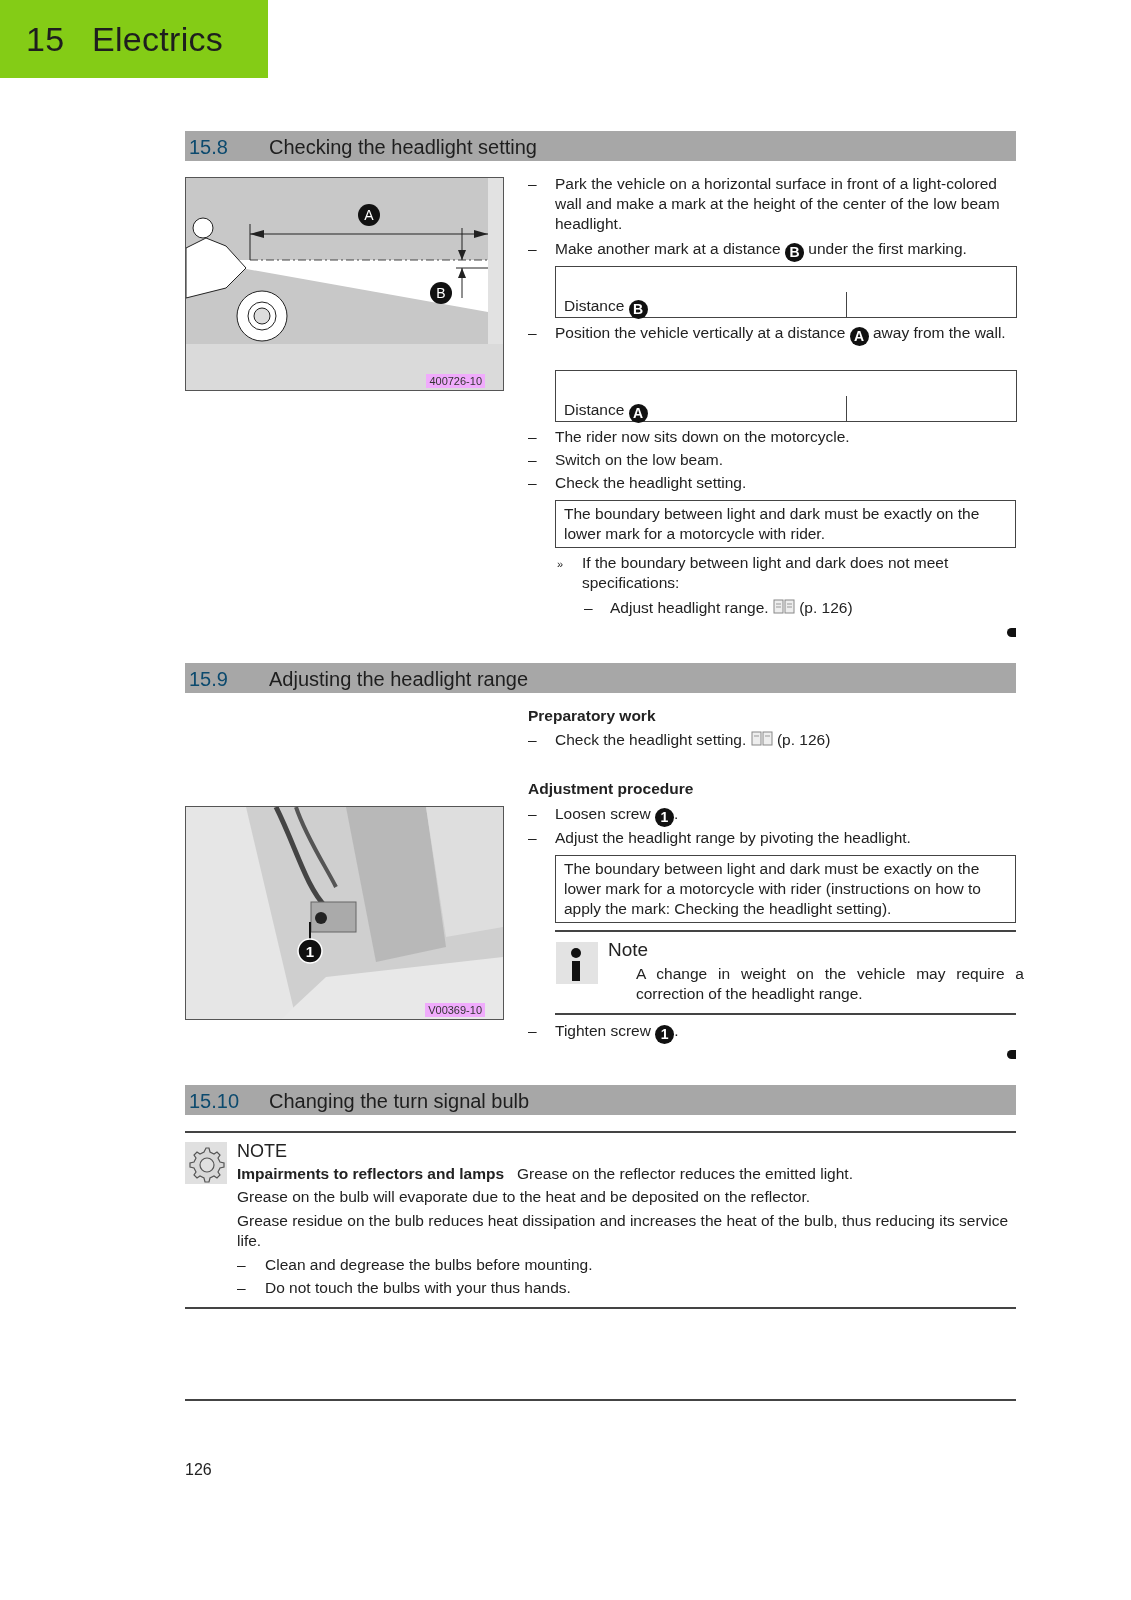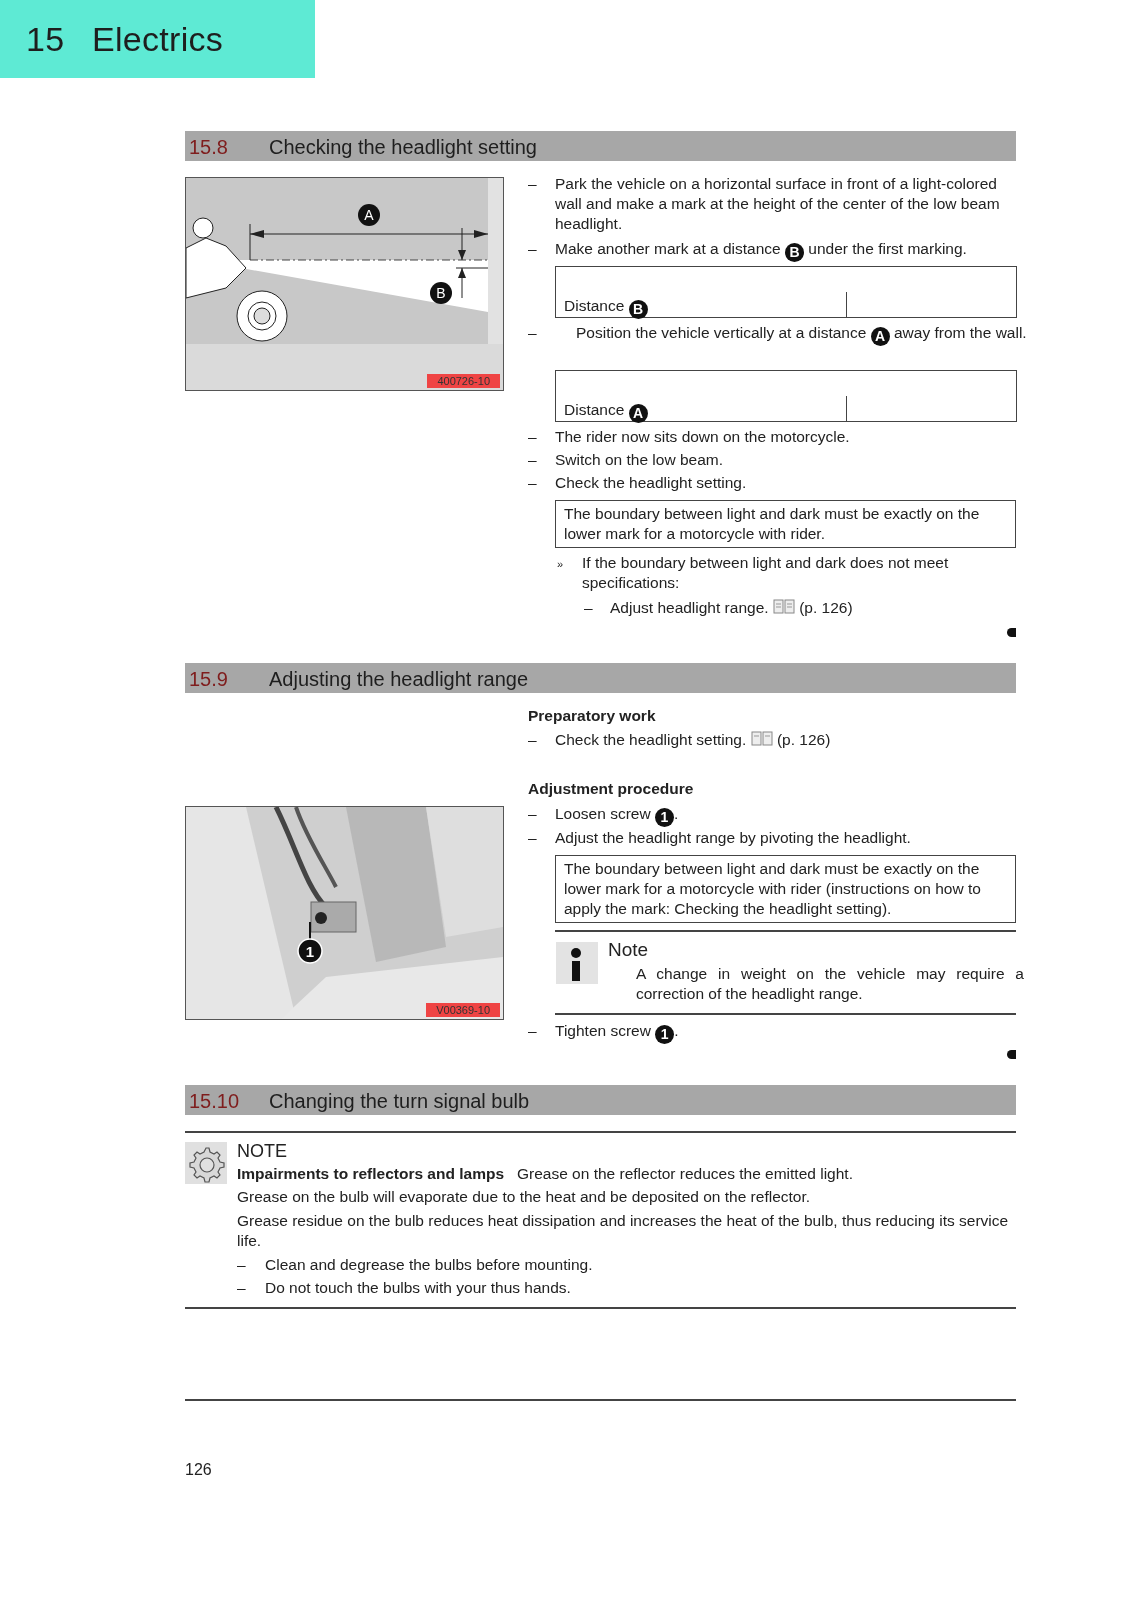--- a/index.html
+++ b/index.html
@@ -1,28 +1,28 @@
 <!DOCTYPE html>
 <html><head>
 <meta charset="utf-8">
 <style>
   html, body { margin:0; padding:0; background:#fff; }
   body { width:1131px; height:1600px; position:relative; overflow:hidden;
          font-family:"Liberation Sans", sans-serif; color:#222; }
-  .chapter { position:absolute; left:0; top:0; width:268px; height:78px; background:#5eead4;padding-left:47px; }
+  .chapter { position:absolute; left:0; top:0; width:268px; height:78px; background:#84cc16; }
   .chapter span { position:absolute; left:26px; top:20px; font-size:34px; color:#1e1e1e; letter-spacing:0.3px; }
   .chapter .num { left:26px; }
   .chapter .ttl { left:92px; }
 
   .sec-head { position:absolute; left:185px; width:831px; height:30px; background:#a7a7a7; }
-  .sec-head .num { position:absolute; left:4px; top:5px; font-size:20px; color:#7f1d1d; }
+  .sec-head .num { position:absolute; left:4px; top:5px; font-size:20px; color:#0c4a6e; }
   .sec-head .ttl { position:absolute; left:84px; top:5px; font-size:20px; color:#1e1e1e; }
 
   .fig { position:absolute; border:1px solid #555; background:#dcdcdc; overflow:hidden; }
-  .fig .code { position:absolute; right:3px; bottom:2px; background:#ef4444; font-size:11px; padding:1px 10px; color:#333; }
+  .fig .code { position:absolute; right:18px; bottom:2px; background:#f0abfc; font-size:11px; padding:1px 3px; color:#333; }
 
   .txt { position:absolute; font-size:15.5px; line-height:20px; color:#222; }
   .dash { position:absolute; font-size:15.5px; line-height:20px; color:#222; }
   .badge { display:inline-block; width:19px; height:19px; border-radius:50%; background:#111; color:#fff;
            font-size:14px; line-height:19px; text-align:center; font-weight:bold; vertical-align:-3px; }
   .spec { position:absolute; border:1.5px solid #444; display:flex; }
   .spec .c1 { width:274px; border-right:1.5px solid #444; padding:3px 8px; font-size:15.5px; line-height:22px;margin-top:25px; }
   .spec .c2 { flex:1; padding:3px 8px; font-size:15.5px; line-height:22px; }
   .box { position:absolute; border:1.5px solid #444; padding:3px 8px; font-size:15.5px; line-height:20px; }
   .bold { font-weight:bold; }
@@ -83,21 +83,21 @@
 </div>
 
 <div class="spec" style="left:555px; top:266px; width:460px; height:50px;">
   <div class="c1">
     <span>Distance</span>
     <span class="badge">B</span>
   </div>
 </div>
 
 <span class="dash" style="left:528px; top:323px;">–</span>
-<div class="txt" style="left:555px; top:323px; width:465px;margin-left:21px;">
+<div class="txt" style="left:555px; top:323px; width:465px;">
   <span>Position the vehicle vertically at a distance</span>
   <span class="badge">A</span>
   <span>away from the wall.</span>
 </div>
 
 <div class="spec" style="left:555px; top:370px; width:460px; height:50px;">
   <div class="c1">
     <span>Distance</span>
     <span class="badge">A</span>
   </div>

